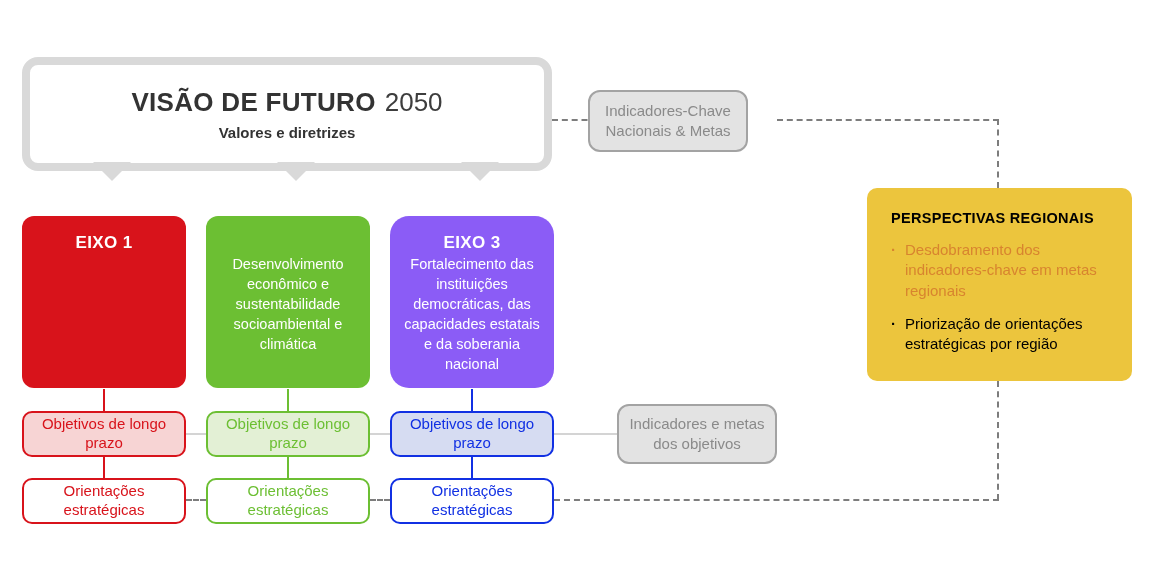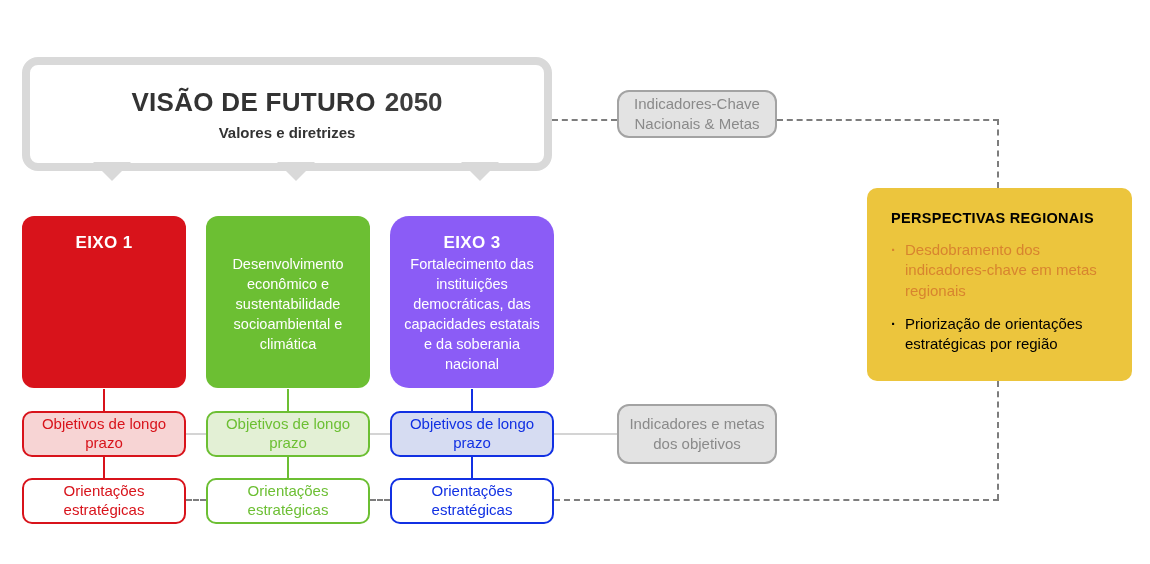--- a/index.html
+++ b/index.html
@@ -7,33 +7,33 @@
   .stage { position: relative; width: 1150px; height: 564px; overflow: hidden; }
 
   
   .vision-box {
     position: absolute; left: 22px; top: 57px; width: 530px; height: 114px;
     background: #ffffff; border: 8px solid #d9d9d9; border-radius: 16px;
     display: flex; flex-direction: column; align-items: center; justify-content: center;
   }
   .vision-title-row { display: flex; align-items: baseline; }
   .vision-title { font-size: 26px; font-weight: 700; color: #333333; letter-spacing: 0.3px; }
-  .vision-year { font-size: 26px; font-weight: 700; color: #3d3d3d; margin-left: 9px; }
+  .vision-year { font-size: 26px; font-weight: 400; color: #3d3d3d; margin-left: 9px; }
   .vision-subtitle { font-size: 15px; font-weight: 700; color: #333333; margin-top: 6px; }
   .pointer { position: absolute; top: 100%; width: 0; height: 0; margin-top: -1px;
     border-left: 19px solid transparent; border-right: 19px solid transparent; border-top: 19px solid #d9d9d9; }
   .pointer.p1 { left: 63px; } .pointer.p2 { left: 247px; } .pointer.p3 { left: 431px; }
 
   
   .gray-node {
     position: absolute; width: 160px; background: #e3e3e3; border: 2px solid #a3a3a3;
     border-radius: 12px; color: #8a8a8a; font-size: 15px; line-height: 1.32;
     display: flex; align-items: center; justify-content: center; text-align: center; padding: 6px 8px;
   }
-  .gray-node.national { left: 617px; top: 90px; height: 48px; }
+  .gray-node.national { left: 588px; top: 90px; height: 62px; }
   .gray-node.objectives-ind { left: 617px; top: 404px; height: 60px; }
 
   
   .axis-box {
     position: absolute; top: 216px; width: 164px; height: 172px; border-radius: 12px;
     color: #ffffff; display: flex; flex-direction: column; padding: 17px 11px 14px;
   }
   .axis-box.a0 { left: 22px; } .axis-box.a1 { left: 206px; } .axis-box.a2 { left: 390px; }
   .axis-title { font-size: 17px; font-weight: 700; text-align: center; letter-spacing: 0.4px; }
   .axis-desc { flex: 1; display: flex; align-items: center; justify-content: center;

